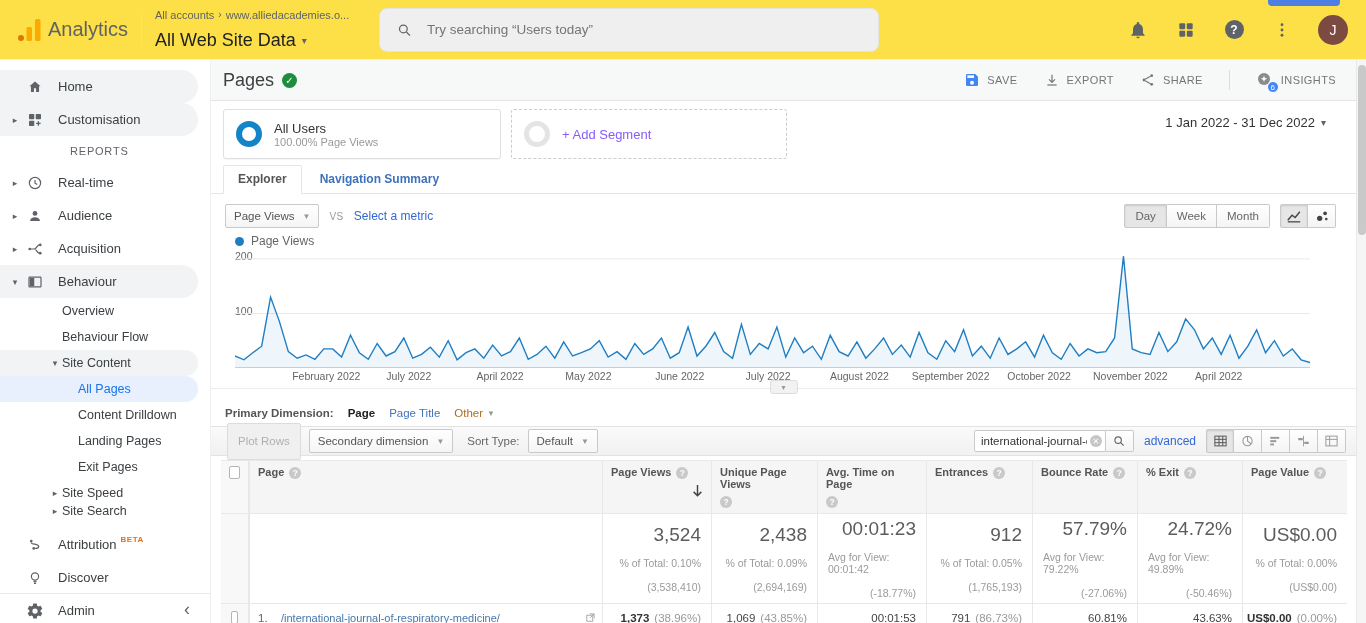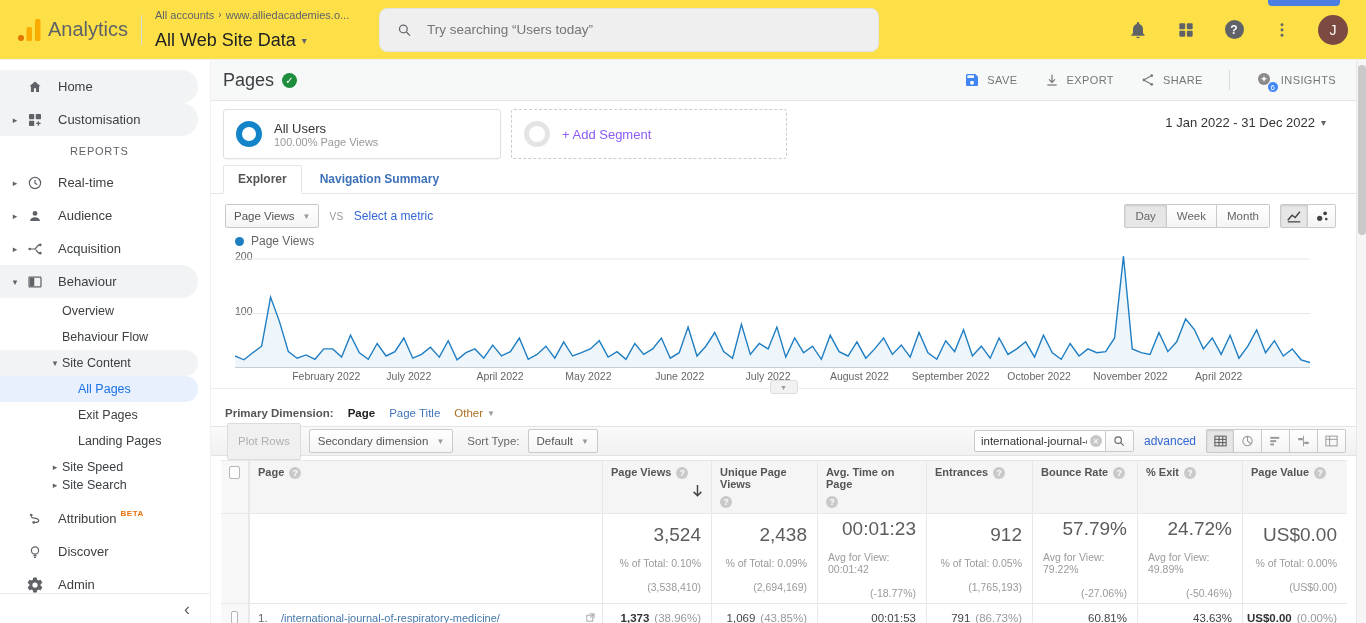--- a/index.html
+++ b/index.html
@@ -296,25 +296,29 @@
       <div class="side-item ind1 pill">
         <span class="caret">▾</span>
         <span class="slabel">Site Content</span>
       </div>
       <div class="side-item ind2 active">
         <span class="caret"></span>
         <span class="slabel">All Pages</span>
       </div>
       <div class="side-item ind2">
         <span class="caret"></span>
+        <span class="slabel">Content Drilldown</span>
+      </div>
+      <div class="side-item ind2">
+        <span class="caret"></span>
+        <span class="slabel">Landing Pages</span>
+      </div>
+      <div class="side-item ind2">
+        <span class="caret"></span>
         <span class="slabel">Exit Pages</span>
-      </div>
-      <div class="side-item ind2">
-        <span class="caret"></span>
-        <span class="slabel">Landing Pages</span>
       </div>
       <div class="side-item ind1">
         <span class="caret">▸</span>
         <span class="slabel">Site Speed</span>
       </div>
       <div class="side-item ind1 clipped">
         <span class="caret">▸</span>
         <span class="slabel">Site Search</span>
       </div>
       <div class="side-item ind0 group-start">

